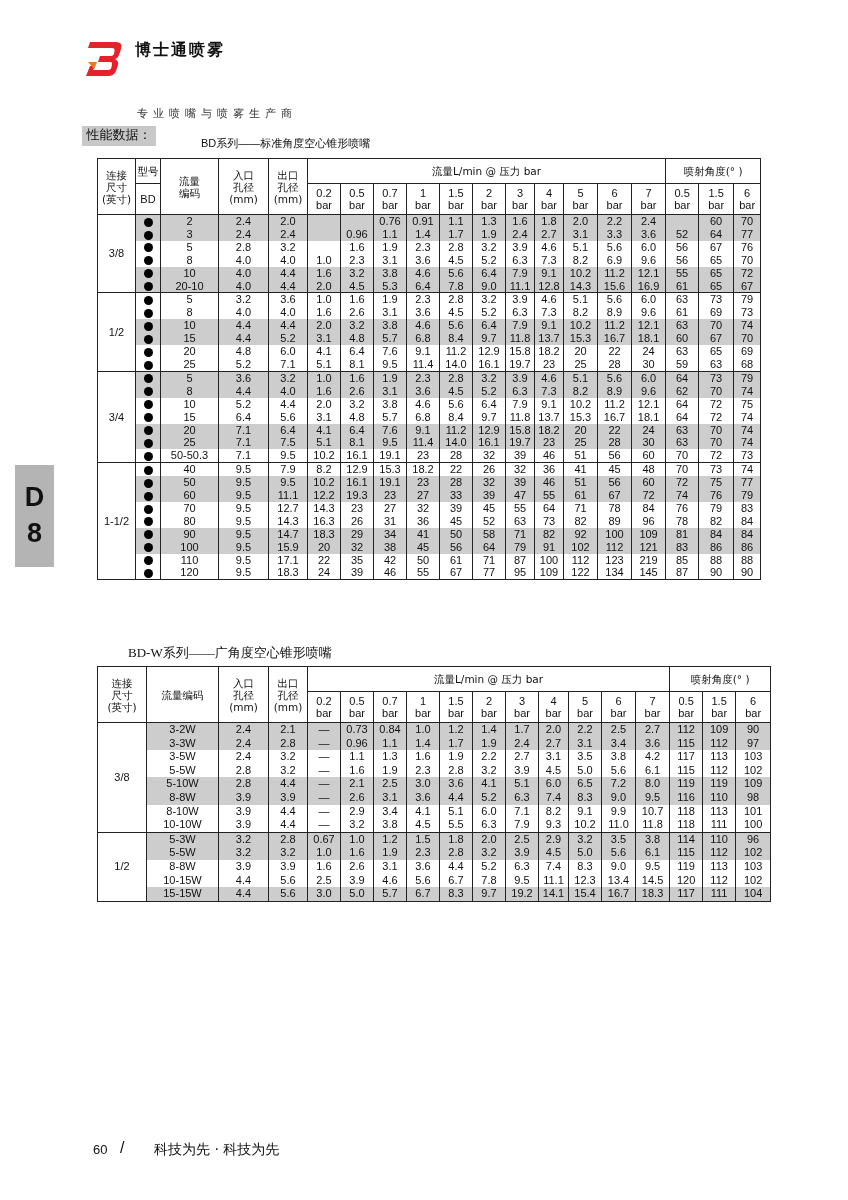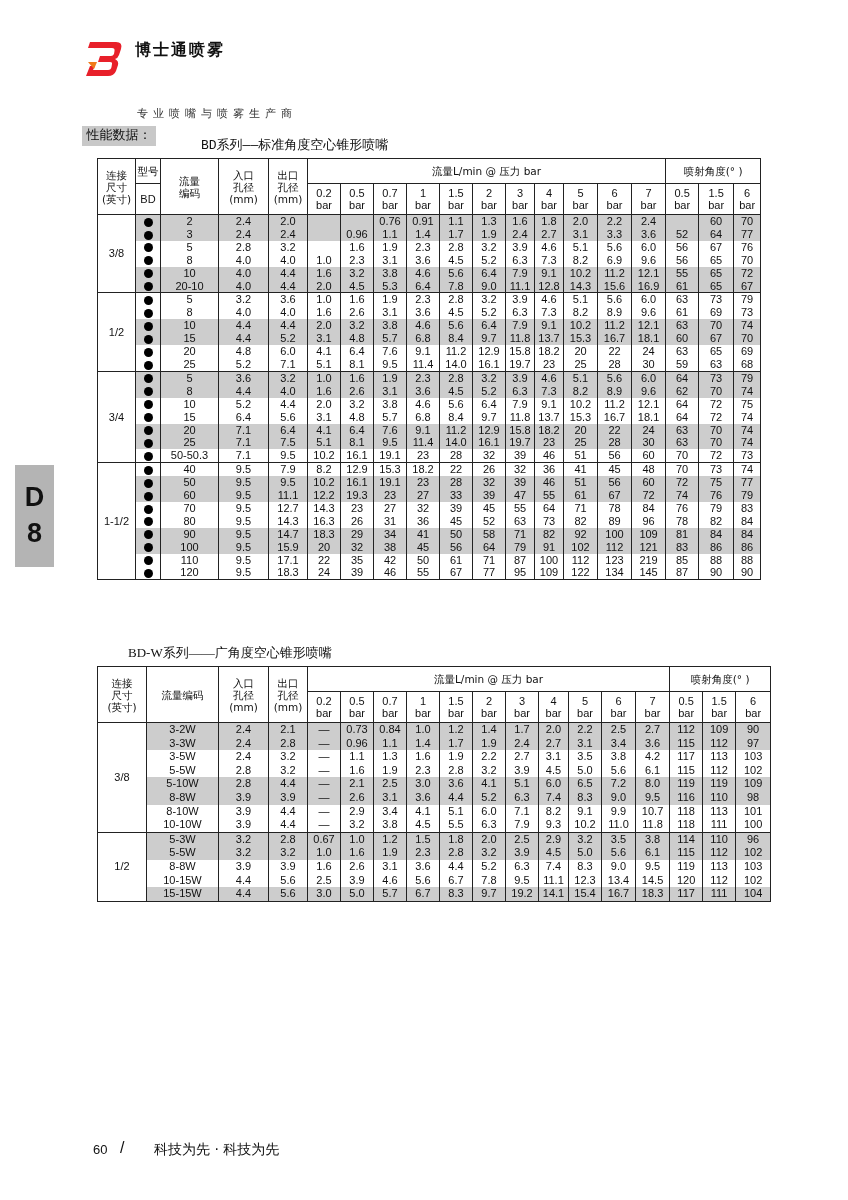--- a/index.html
+++ b/index.html
@@ -5,21 +5,21 @@
   html, body { margin:0; padding:0; }
   body { width:848px; height:1200px; background:#ffffff; position:relative; overflow:hidden;
          font-family:"Liberation Sans","DejaVu Sans",sans-serif; color:#111; }
   .logo { position:absolute; left:84px; top:40px; width:40px; height:38px; }
   .brand-name { position:absolute; left:135px; top:40px; font-size:16px; font-weight:bold; letter-spacing:2px; color:#111;
                 font-family:"DejaVu Sans",sans-serif; }
   .brand-slogan { position:absolute; left:137px; top:60px; font-size:11px; letter-spacing:5px; color:#333;
                   font-family:"DejaVu Sans",sans-serif;margin-top:46px; }
   .section-label { position:absolute; left:82px; top:126px; width:74px; height:20px; background:#c8c8c8;
                    font-size:13px; line-height:20px; text-align:center; font-family:Liberation Mono, monospace; }
-  .t1-title { position:absolute; left:201px; top:136px; font-size:13px; font-family:Liberation Mono, monospace; }
+  .t1-title { position:absolute; left:201px; top:136px; font-size:11px; font-family:Liberation Sans, sans-serif; }
   .t2-title { position:absolute; left:128px; top:644px; font-size:13px; font-family:Liberation Serif, serif; }
 
   table.spec { position:absolute; border-collapse:collapse; table-layout:fixed;
                font-family:"Liberation Sans",sans-serif; font-size:11px; color:#111; }
   table.spec td, table.spec th { padding:0; text-align:center; vertical-align:middle; font-weight:normal;
                white-space:nowrap; overflow:hidden; }
   table.spec th { border:1px solid #222; line-height:12px; }
   table.spec .hdr-cn { font-family:"DejaVu Sans",sans-serif; font-size:10.5px; }
   table.spec td { height:12.9px; line-height:12.9px; border-left:1px solid #222; border-right:1px solid #222; }
   table.spec tr.grey td.d { background:#cdcdcd; }

